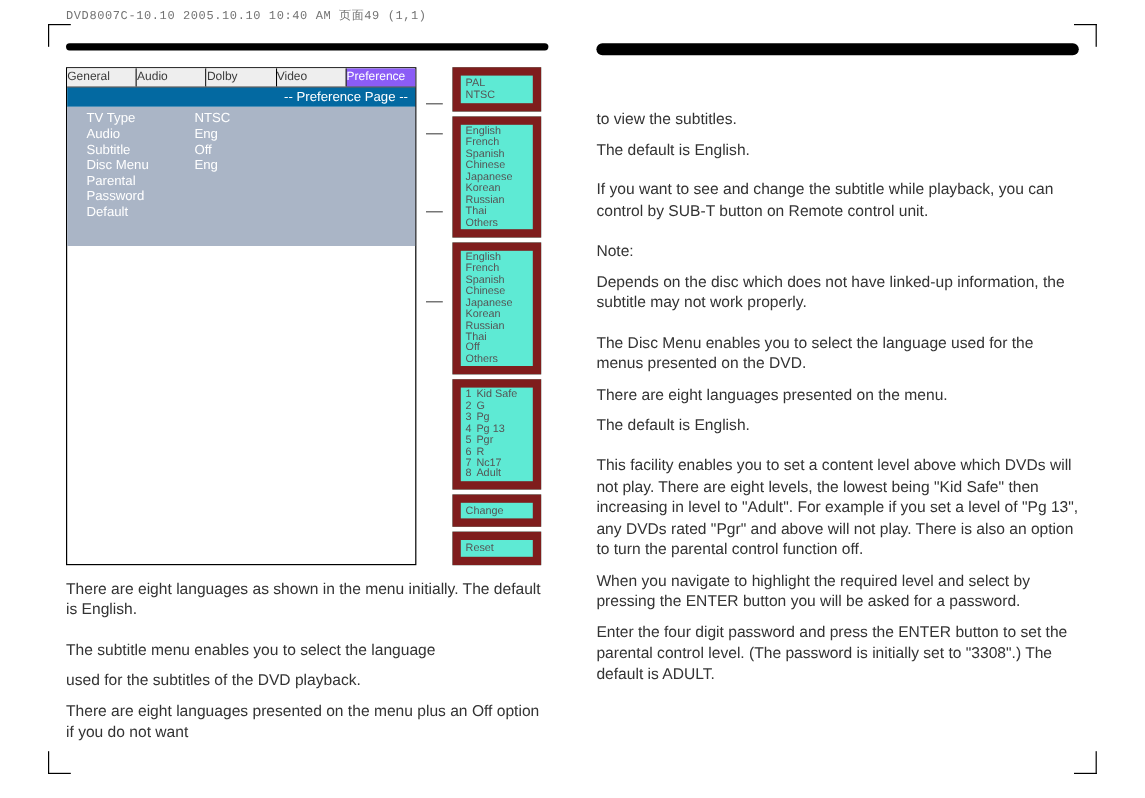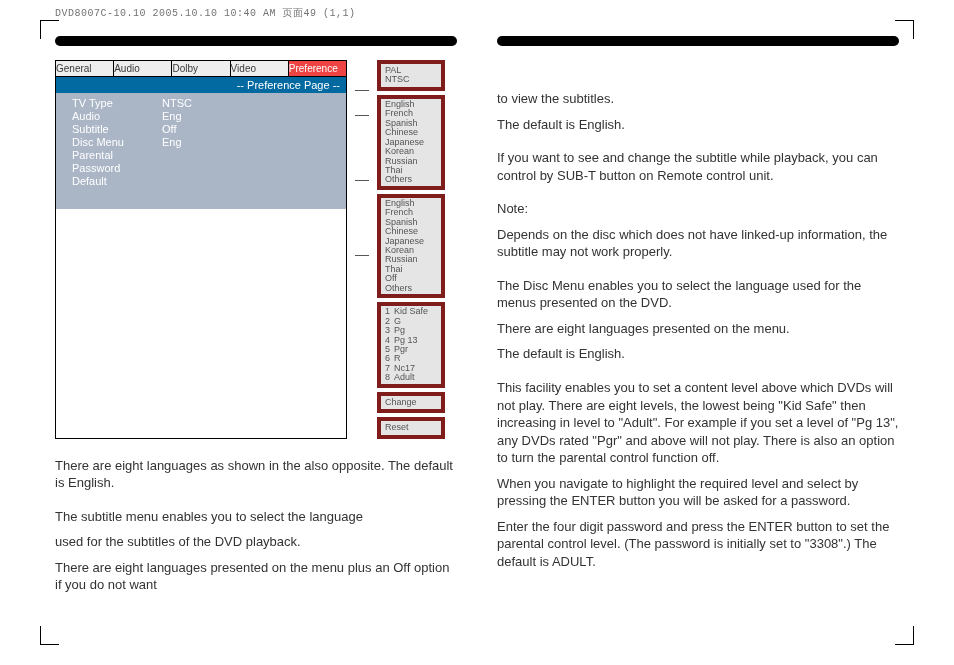--- a/index.html
+++ b/index.html
@@ -38,37 +38,37 @@
   .osd{
     border:1px solid #000;width:290px;font-size:11px;
     background:#fff;
   }
   .tabs{display:flex;border-bottom:1px solid #000;background:#eee;}
   .tab{
     flex:1;text-align:left;padding:2px 0;border-right:1px solid #000;
     font-size:10px;background:#eee;
   }
   .tab:last-child{border-right:none;}
-  .tab.active{background:#ef4444;color:#fff;}
+  .tab.active{background:#8b5cf6;color:#fff;}
   .osd-title{
     background:#0369a1;color:#fff;padding:2px 6px;font-size:11px;text-align:right;
   }
   .osd-body{
     background:#aab5c6;color:#fff;padding:4px 16px 22px;font-size:11px;
     display:grid;grid-template-columns:90px auto;row-gap:1px;
   }
   .hint{
     background:#d0d0d0;color:#555;padding:3px 6px;font-size:11px;
     border-top:1px solid #000;
   }
 
   .side-menus{display:flex;flex-direction:column;gap:4px;font-size:9px;
     color:#555;}
   .side-box{
-    border:4px solid #7f1d1d;background:#e5e5e5;padding:1px 4px;line-height:1.05;
+    border:7px solid #7f1d1d;background:#5eead4;padding:1px 4px;line-height:1.05;
     min-width:52px;
   }
   .side-box.small{padding:2px 4px;}
   .rating-row{display:flex;gap:4px;}
   .connector-col{width:14px;position:relative;}
   
   .hl{position:absolute;left:0;height:1px;background:#555;width:14px;}
 
   .body-text{font-size:13px;line-height:1.35;color:#333;}
   .para{margin:0 0 16px;}
@@ -186,21 +186,21 @@
               <span>Adult</span>
             </div>
         </div>
         <div class="side-box small">Change</div>
         <div class="side-box small">Reset</div>
       </div>
     </div>
 
     <div style="height:18px"></div>
     <div class="body-text">
-      <p class="para">There are eight languages as shown in the also opposite. The default is English.</p>
+      <p class="para">There are eight languages as shown in the menu initially. The default is English.</p>
       <p class="para tight">The subtitle menu enables you to select the language</p>
       <p class="para tight">used for the subtitles of the DVD playback.</p>
       <p class="para">There are eight languages presented on the menu plus an Off option if you do not want</p>
     </div>
   </div>
 
   <div class="col">
     <div class="pill"></div>
     <div style="height:30px"></div>
     <div class="body-text">

